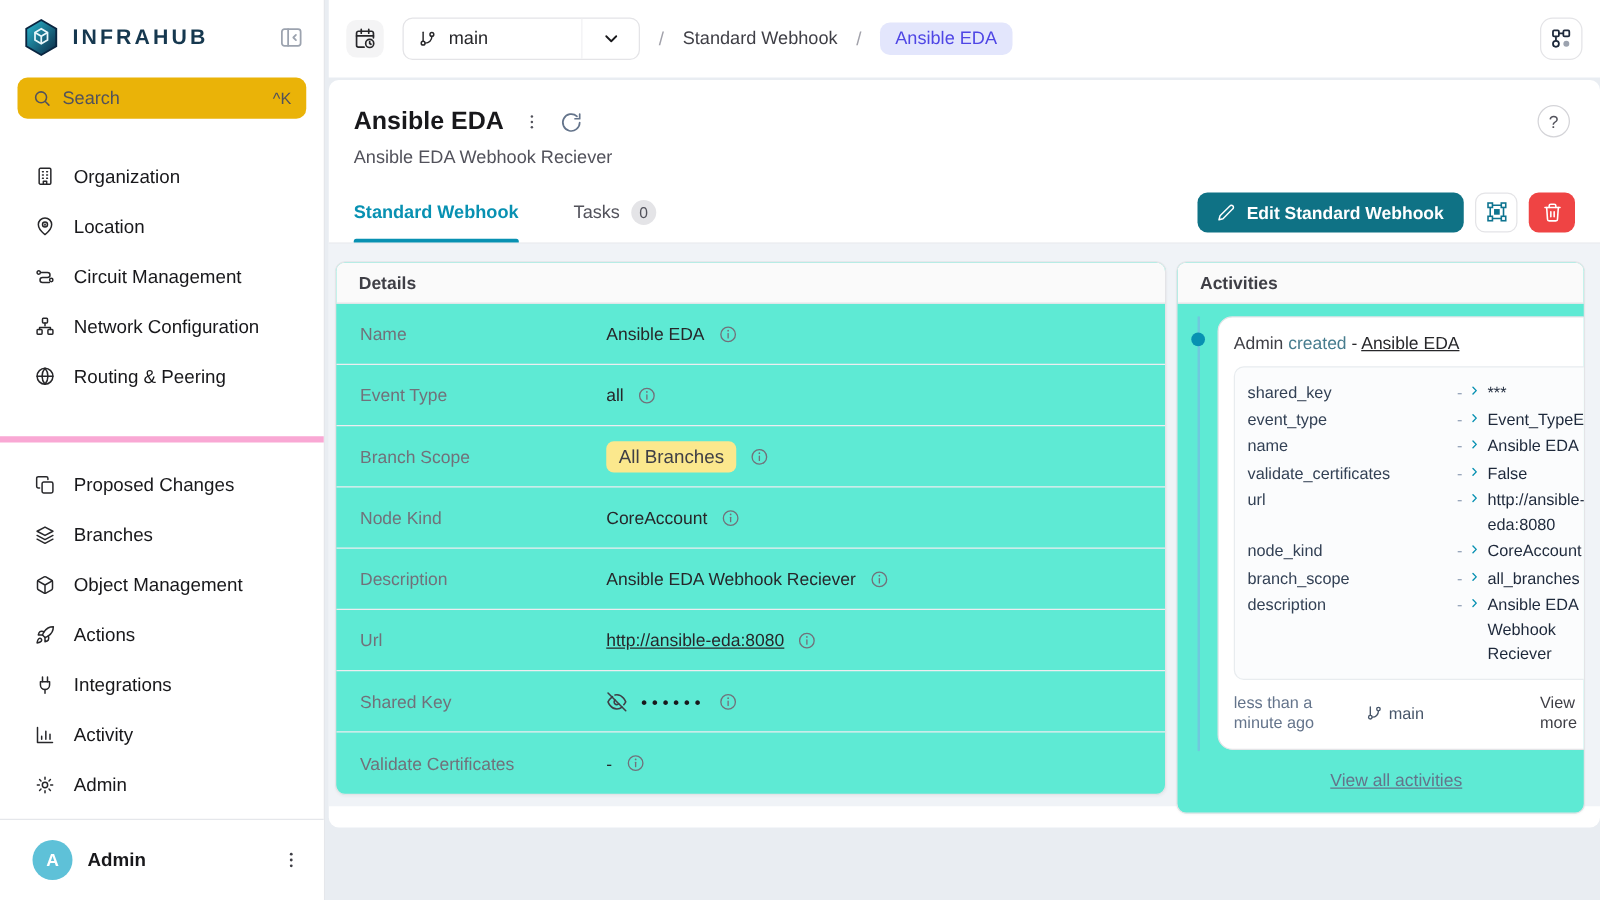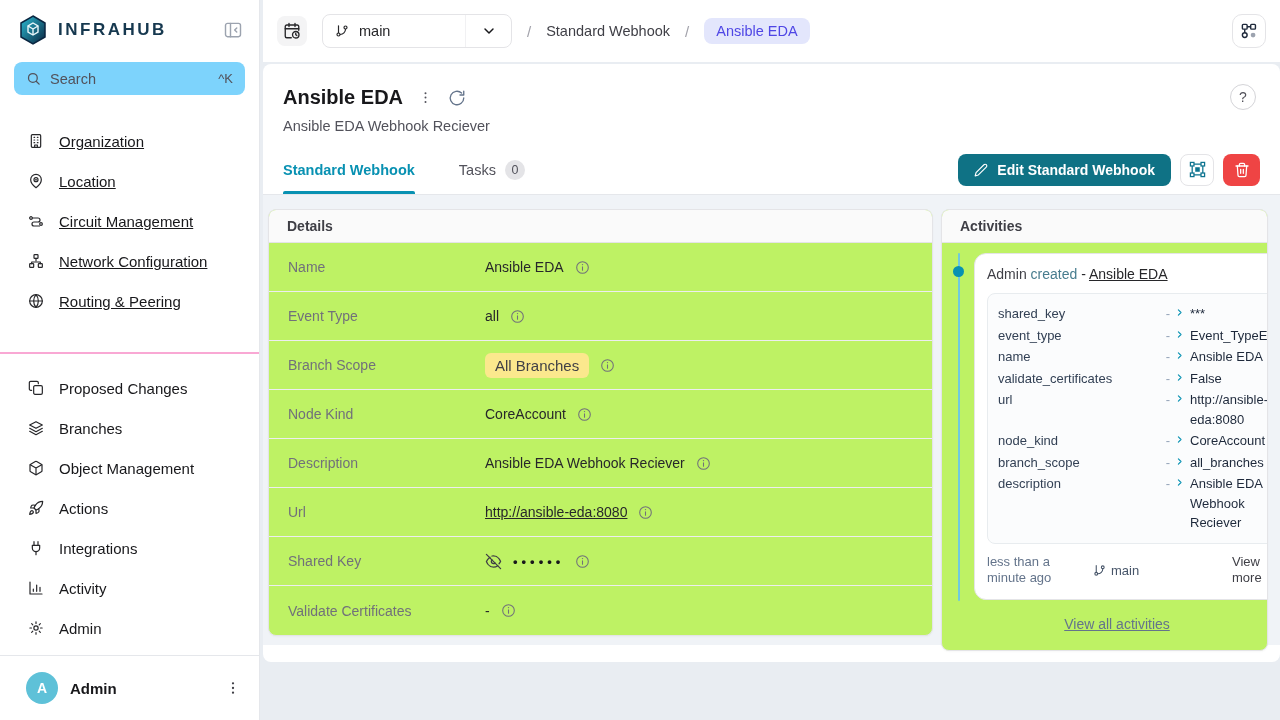--- a/index.html
+++ b/index.html
@@ -10,26 +10,26 @@
     color:#18181b;
     position:relative;
   }
   svg { display:block; }
 
   
   .sidebar { position:absolute; left:0; top:0; width:260px; height:720px; background:#fff; border-right:1px solid #e5e7eb; }
   .logo-row { display:flex; align-items:center; padding:15px 16px 0 18px; }
   .brand { font-size:17px; font-weight:800; letter-spacing:2.5px; color:#16384f; margin-left:10px; flex:1; }
   .collapse-btn { color:#9ca3af; background:none; border:0; cursor:pointer; }
-  .search-box { margin:17px 14px 0; height:33px; background:#7dd3fc; border-radius:8px; display:flex; align-items:center; padding:0 12px; gap:9px; color:#52525b; }
+  .search-box { margin:17px 14px 0; height:33px; background:#eab308; border-radius:8px; display:flex; align-items:center; padding:0 12px; gap:9px; color:#52525b; }
   .search-box input { border:0; background:transparent; flex:1; min-width:0; font-size:14.5px; color:#3f3f46; outline:none; font-family:inherit; }
   .search-box input::placeholder { color:#52525b; }
   .kbd { color:#52525b; font-size:13px; }
   .nav { list-style:none; }
-  .nav-primary { margin-top:19px; padding-top:7px; height:240px; overflow:hidden; border-bottom:2px solid #f9a8d4;text-decoration:underline; }
+  .nav-primary { margin-top:19px; padding-top:7px; height:240px; overflow:hidden; border-bottom:5px solid #f9a8d4; }
   .nav-secondary { padding-top:14px; }
   .nav-item { height:40px; display:flex; align-items:center; padding:0 16px 0 28px; gap:15px; font-size:15px; color:#18181b; cursor:pointer; }
   .nav-item svg { width:16px; height:16px; color:#27272a; flex:none; }
   .user-row { position:absolute; left:0; bottom:0; width:100%; height:65px; border-top:1px solid #e5e7eb; display:flex; align-items:center; padding:0 18px 0 26px; gap:12px; background:#fff; }
   .avatar { width:32px; height:32px; border-radius:50%; background:#5ec1d8; color:#fff; display:flex; align-items:center; justify-content:center; font-size:14px; font-weight:600; }
   .user-name { font-weight:700; font-size:15px; color:#18181b; flex:1; }
   .kebab-btn { background:none; border:0; color:#3f3f46; cursor:pointer; }
 
   
   .header-bar { position:absolute; left:263px; top:0; width:1017px; height:62px; background:#fff; display:flex; align-items:center; padding:0 14px; gap:15px; }
@@ -57,21 +57,21 @@
   .tab.active { color:#0891b2; font-weight:600; }
   .tab.active::after { content:''; position:absolute; left:0; right:0; bottom:0; height:3px; background:#0891b2; border-radius:2px 2px 0 0; }
   .badge-count { min-width:20px; height:20px; padding:0 6px; border-radius:10px; background:#e4e4e7; color:#52525b; font-size:12.5px; display:flex; align-items:center; justify-content:center; }
   .tab-actions { margin-left:auto; display:flex; gap:9px; align-items:center; }
   .btn-primary { height:32px; background:#0f7285; color:#fff; border:0; border-radius:8px; padding:0 16px; font-size:14px; font-weight:600; display:flex; align-items:center; gap:9px; cursor:pointer; font-family:inherit; }
   .btn-outline { width:34px; height:32px; border:1px solid #e4e4e7; background:#fff; border-radius:8px; color:#0e7490; display:flex; align-items:center; justify-content:center; cursor:pointer; }
   .btn-danger { width:37px; height:32px; background:#ef4444; border:0; border-radius:8px; color:#fff; display:flex; align-items:center; justify-content:center; cursor:pointer; }
 
   
   .content-panel { height:450px; background:#f0f3f7; padding:14px 12px 0 5px; display:flex; gap:8px; align-items:flex-start; }
-  .card { background:#bef264; border:1px solid #e4e4e7; border-radius:8px; overflow:hidden; box-shadow:0 1px 2px rgba(0,0,0,.03); }
+  .card { background:#5eead4; border:1px solid #e4e4e7; border-radius:8px; overflow:hidden; box-shadow:0 1px 2px rgba(0,0,0,.03); }
   .details-card { width:665px; }
   .acts-card { width:327px; }
   .card-header { height:33px; background:#fafafa; border-bottom:1px solid #e4e4e7; display:flex; align-items:center; padding:0 18px; font-size:14px; font-weight:700; color:#3f3f46; }
   .detail-row { display:flex; align-items:center; padding:0 19px; height:49px; border-bottom:1px solid #ededf0; font-size:14px; }
   .detail-row:last-child { border-bottom:0; }
   .d-label { width:197px; color:#71717a; flex:none; }
   .d-value { display:flex; align-items:center; gap:11px; color:#27272a; }
   .badge-yellow { background:#fbe88d; color:#3f3f46; padding:4px 10px; border-radius:6px; font-size:15px; }
   .link { text-decoration:underline; color:#27272a; cursor:pointer; }
   .dots { letter-spacing:4px; font-weight:700; font-size:13px; color:#18181b; }

